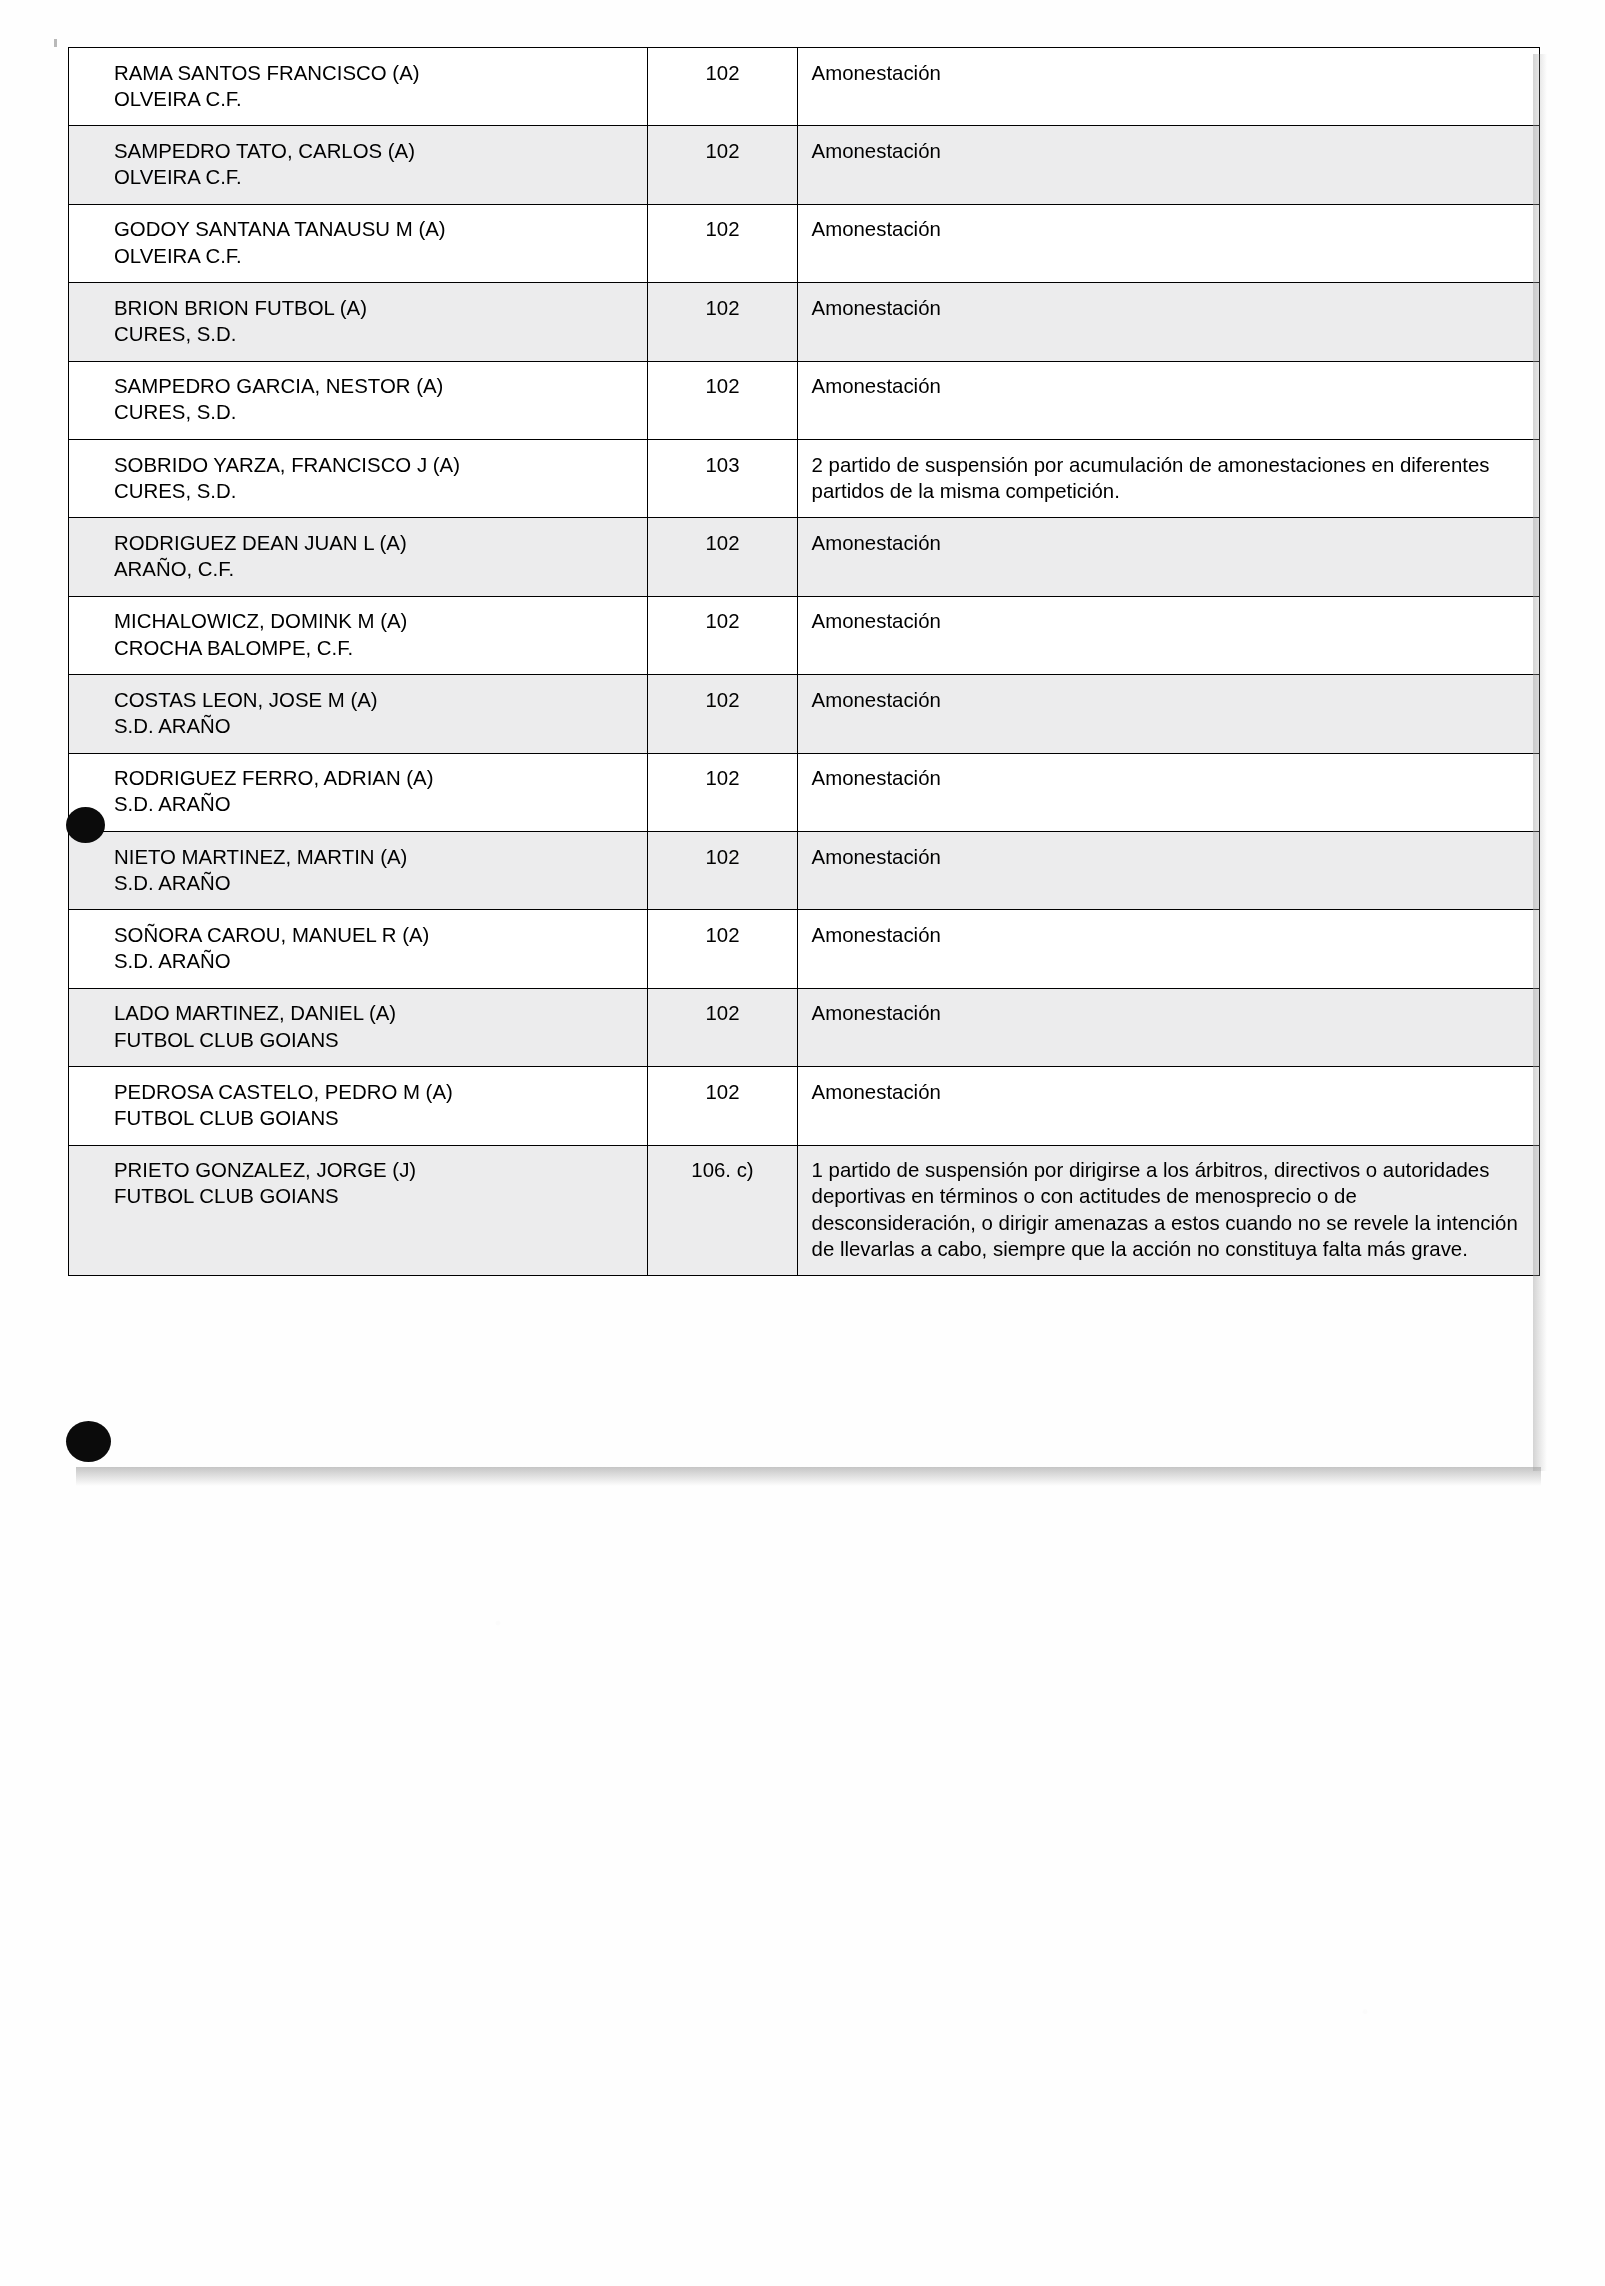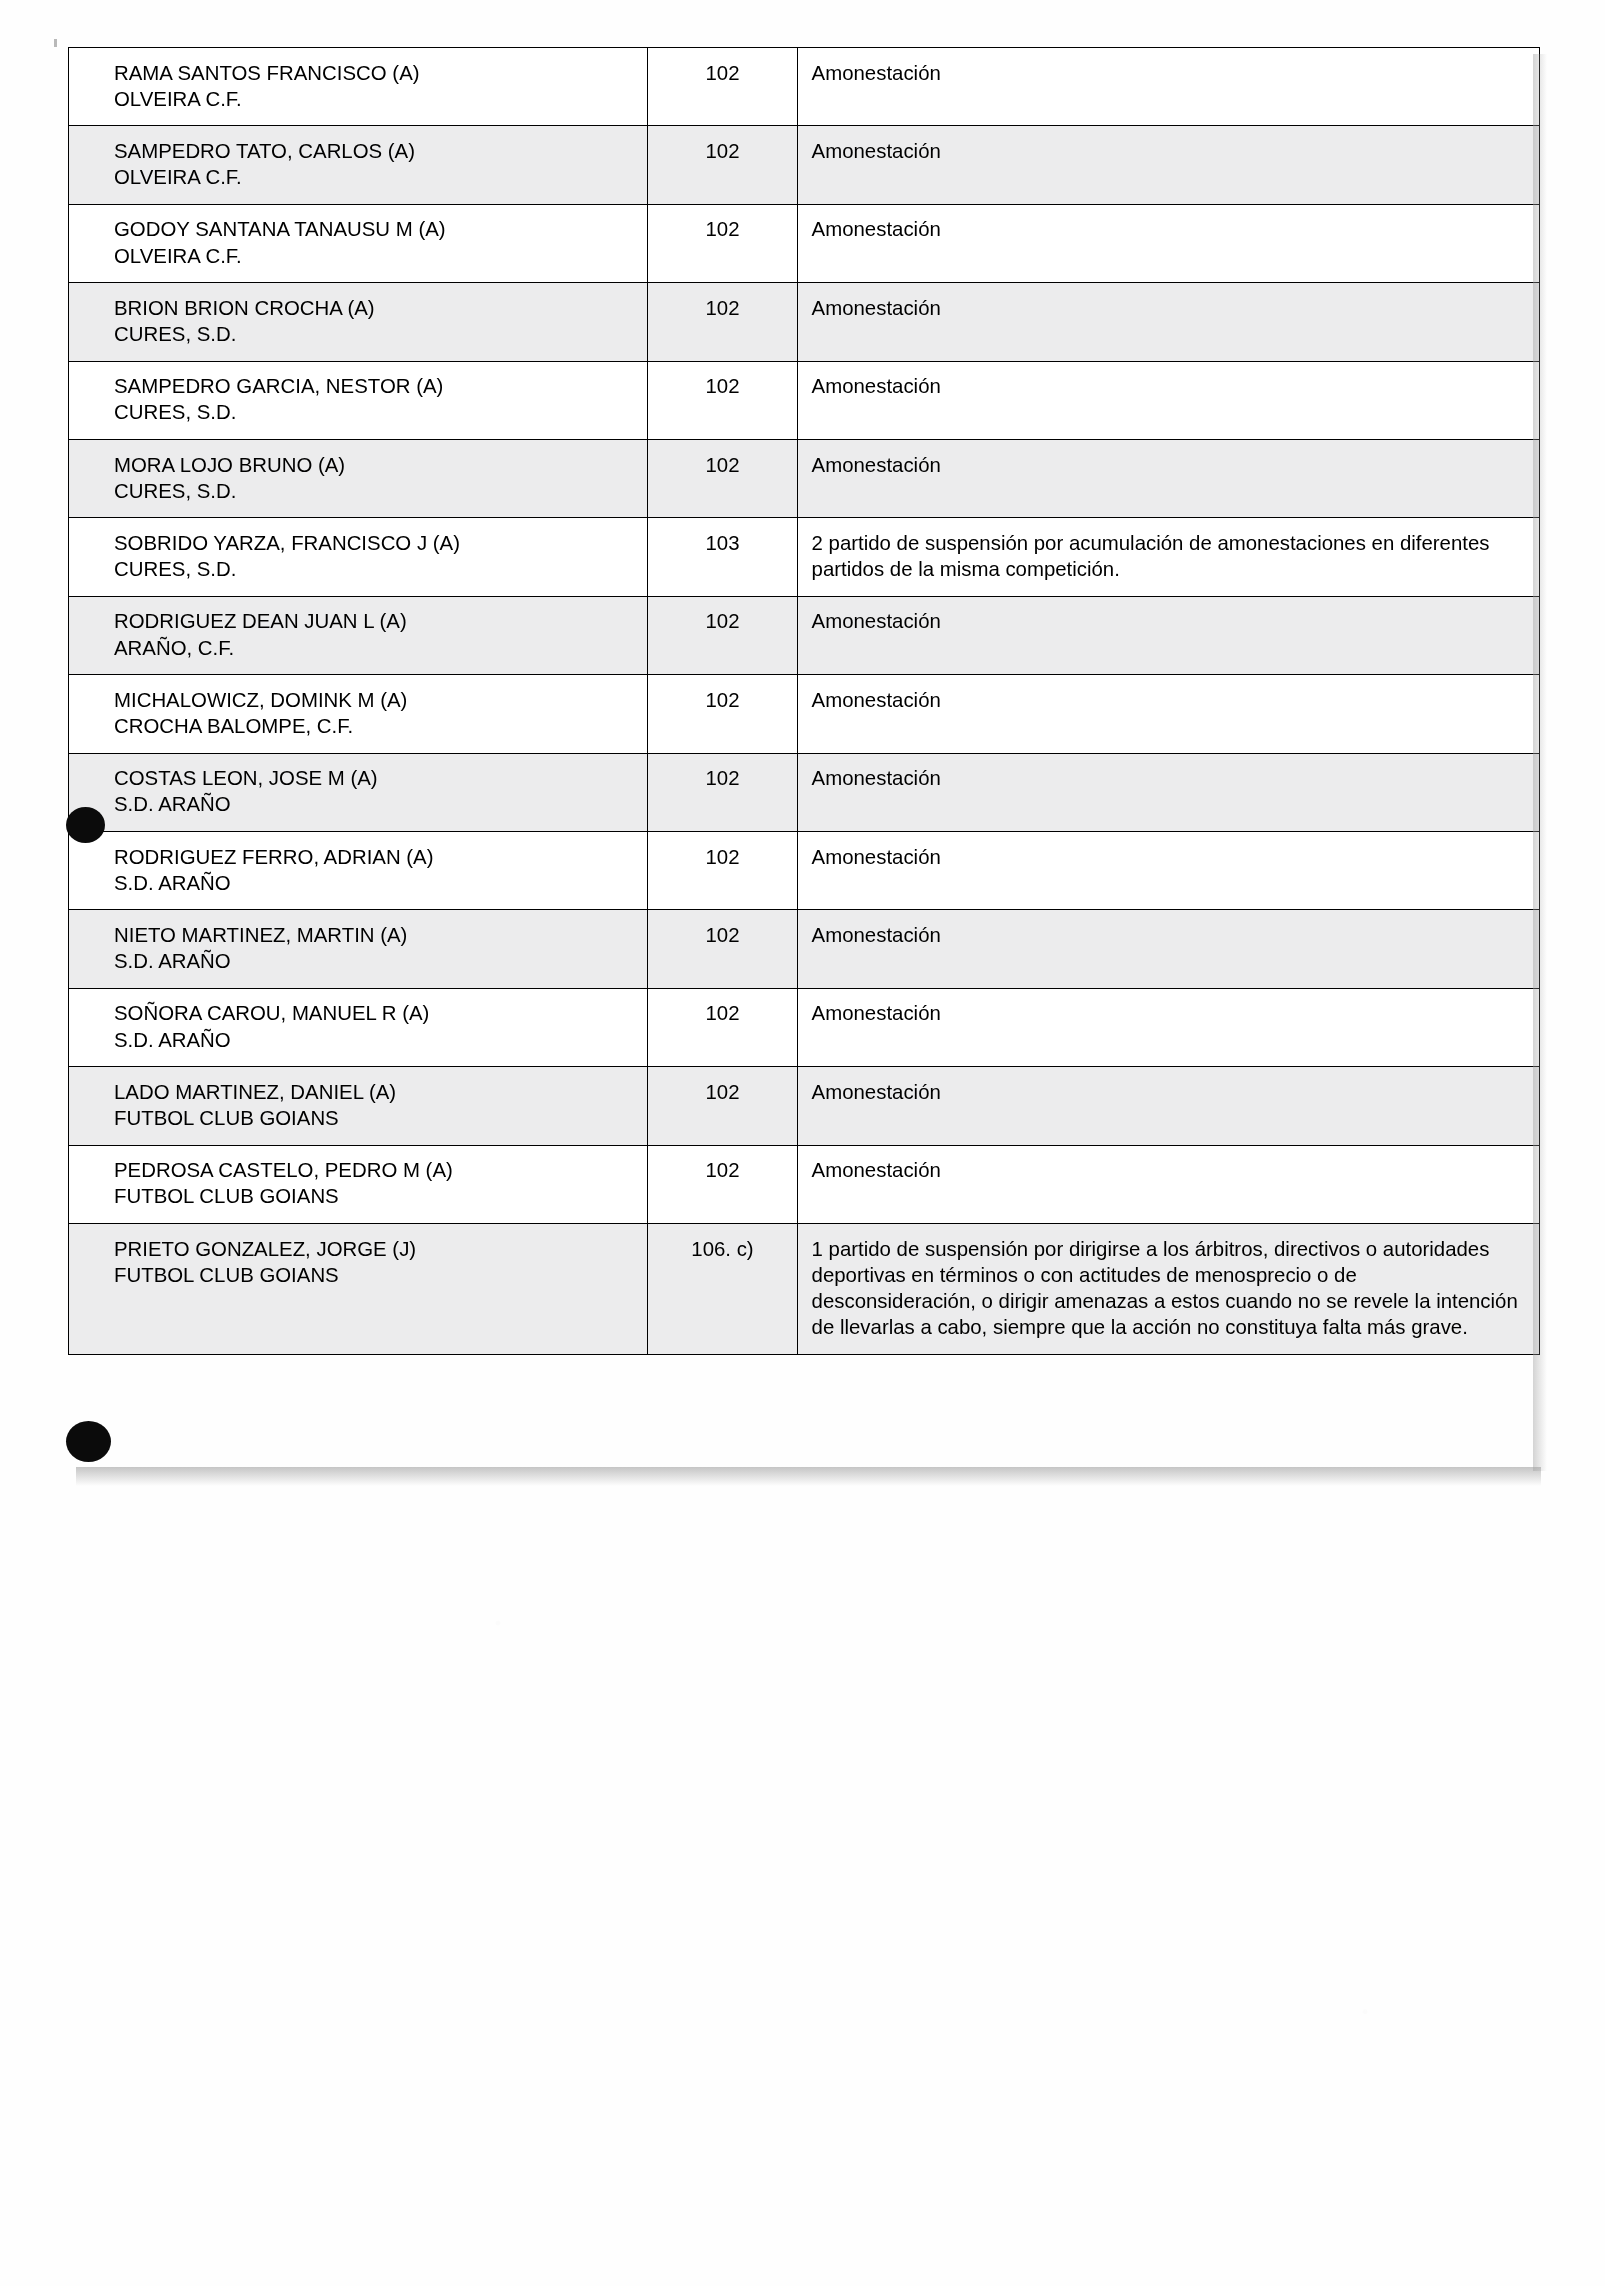--- a/index.html
+++ b/index.html
@@ -159,44 +159,36 @@
         <td class="cell-player">
           <span class="player-name">GODOY SANTANA TANAUSU M (A)</span>
           <span class="player-club">OLVEIRA C.F.</span>
         </td>
         <td class="cell-article">102</td>
         <td class="cell-sanction">Amonestación</td>
       </tr>
 
       <tr class="alt">
         <td class="cell-player">
-          <span class="player-name">BRION BRION CROCHA (A)</span>
+          <span class="player-name">BRION BRION FUTBOL (A)</span>
           <span class="player-club">CURES, S.D.</span>
         </td>
         <td class="cell-article">102</td>
         <td class="cell-sanction">Amonestación</td>
       </tr>
 
       <tr>
         <td class="cell-player">
           <span class="player-name">SAMPEDRO GARCIA, NESTOR (A)</span>
           <span class="player-club">CURES, S.D.</span>
         </td>
         <td class="cell-article">102</td>
         <td class="cell-sanction">Amonestación</td>
       </tr>
 
-      <tr class="alt">
-        <td class="cell-player">
-          <span class="player-name">MORA LOJO BRUNO (A)</span>
-          <span class="player-club">CURES, S.D.</span>
-        </td>
-        <td class="cell-article">102</td>
-        <td class="cell-sanction">Amonestación</td>
-      </tr>
 
       <tr>
         <td class="cell-player">
           <span class="player-name">SOBRIDO YARZA, FRANCISCO J (A)</span>
           <span class="player-club">CURES, S.D.</span>
         </td>
         <td class="cell-article">103</td>
         <td class="cell-sanction">2 partido de suspensión por acumulación de amonestaciones en diferentes partidos de la misma competición.</td>
       </tr>
 

